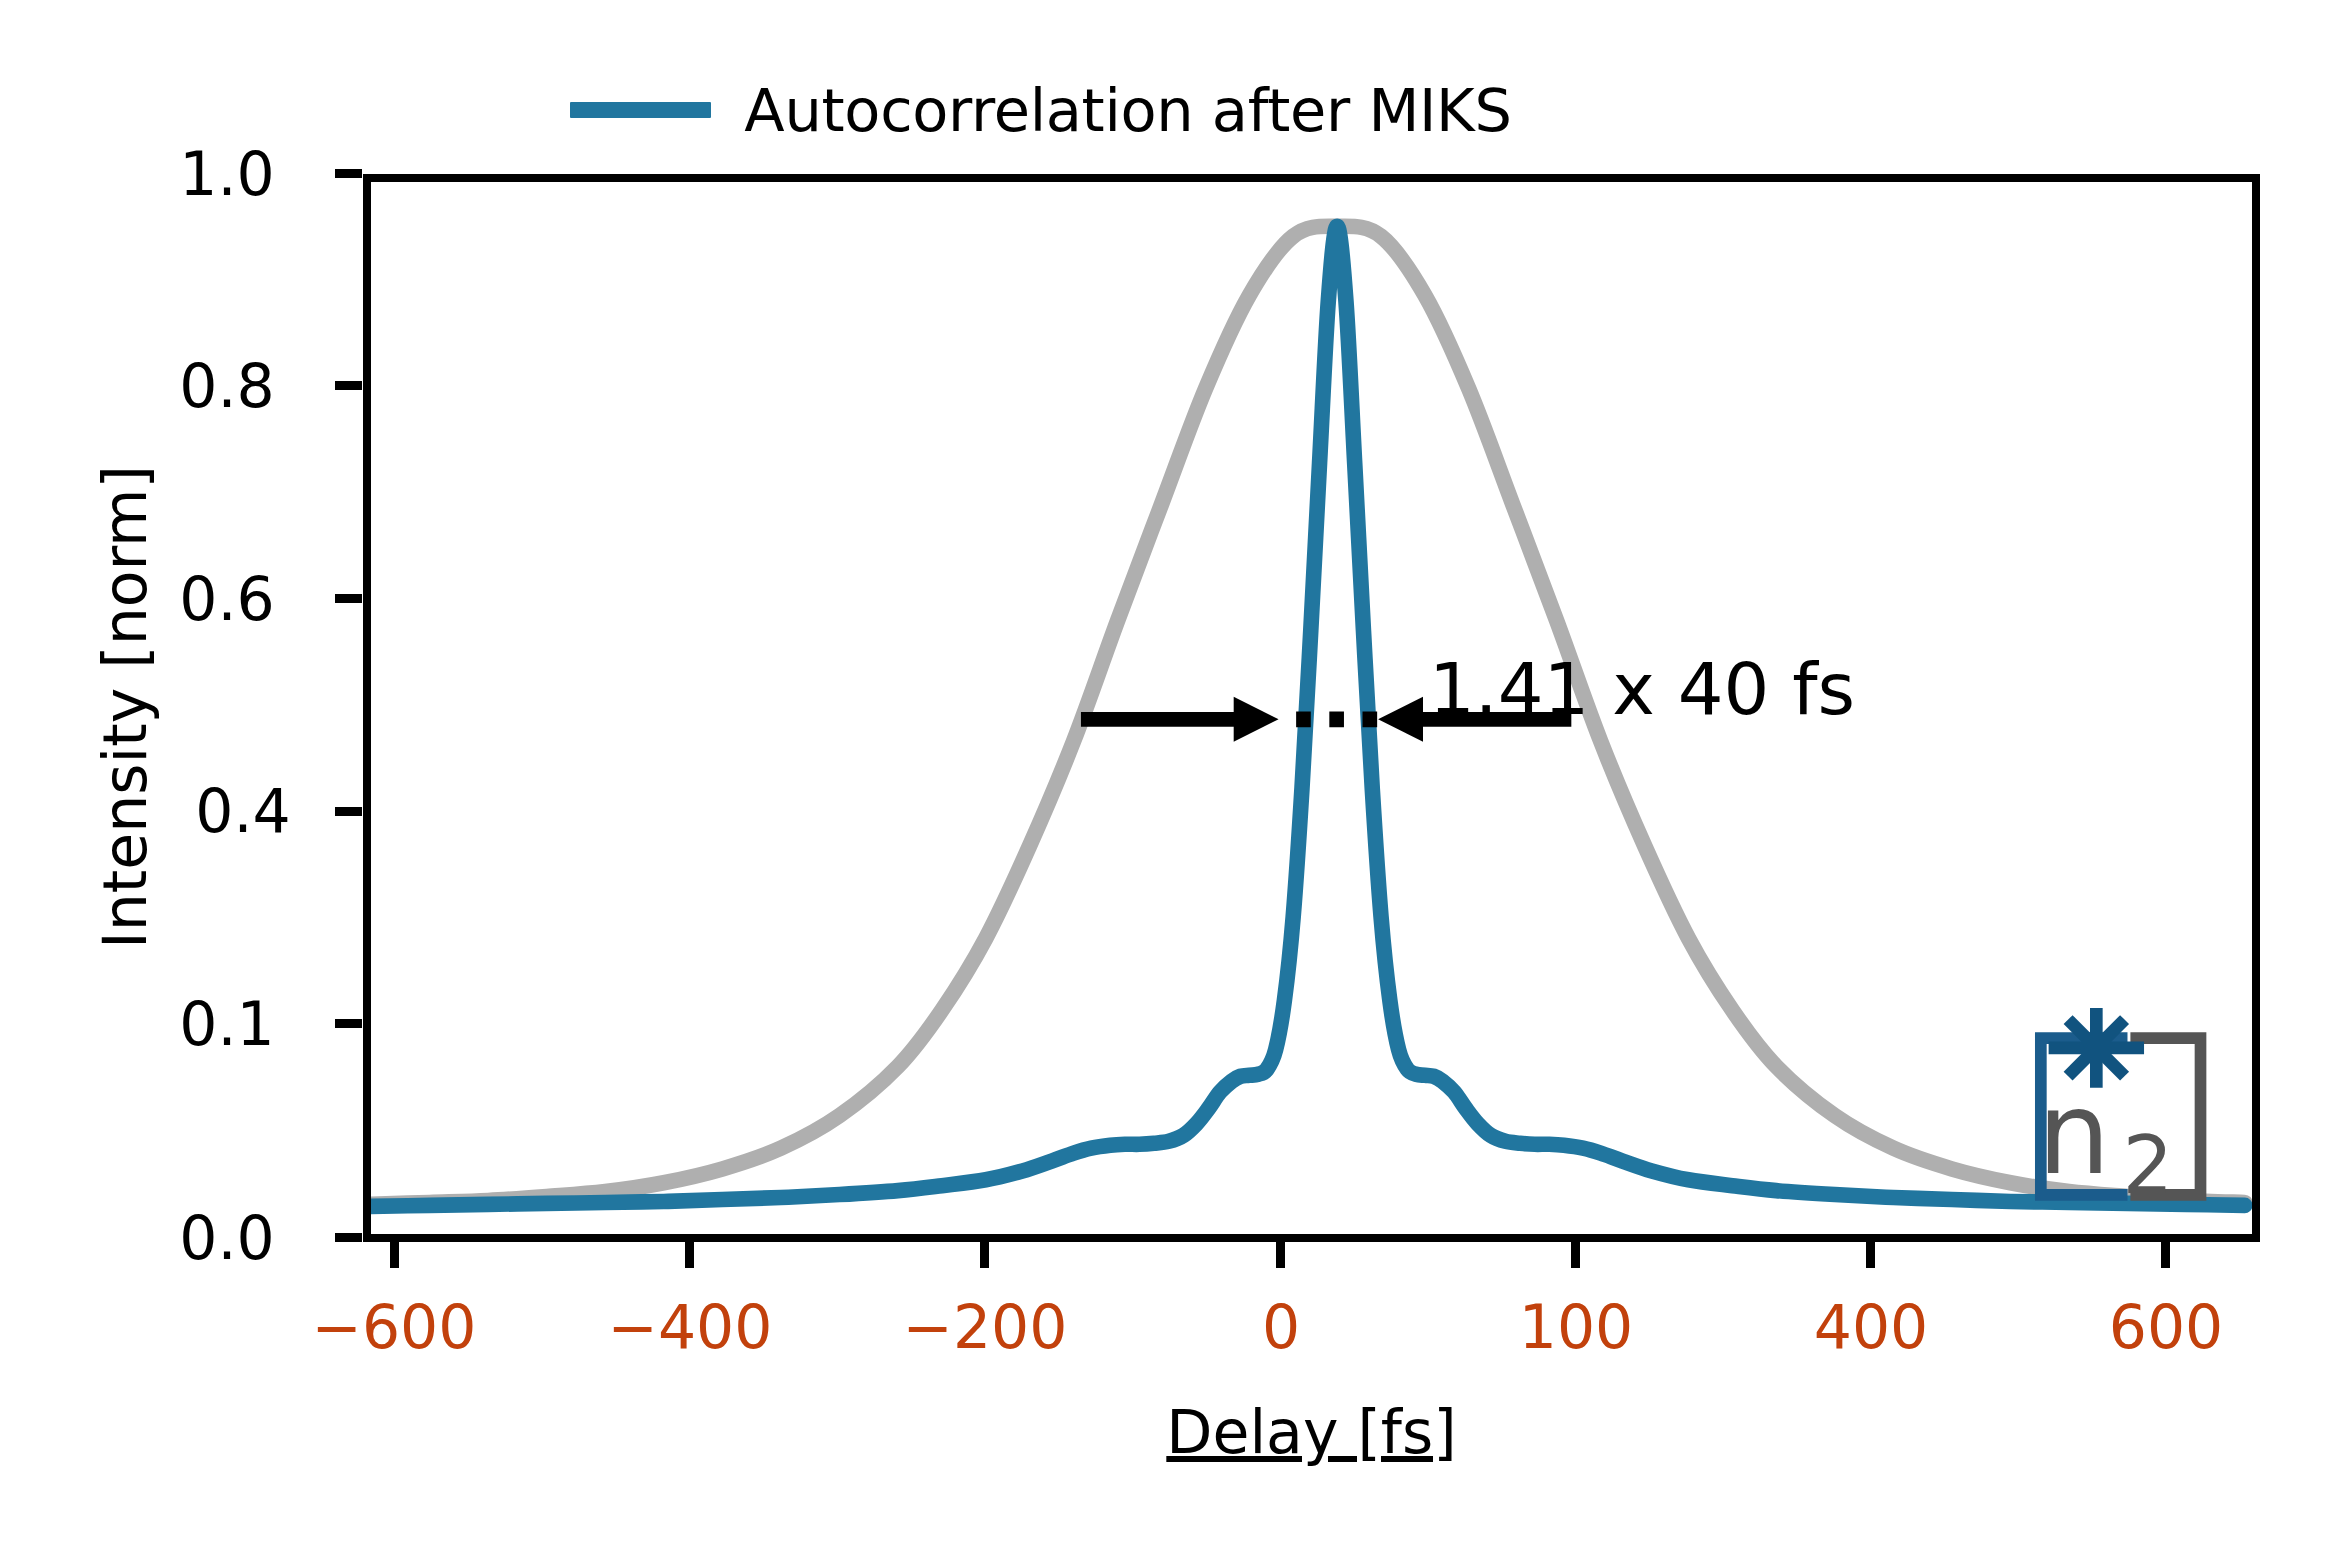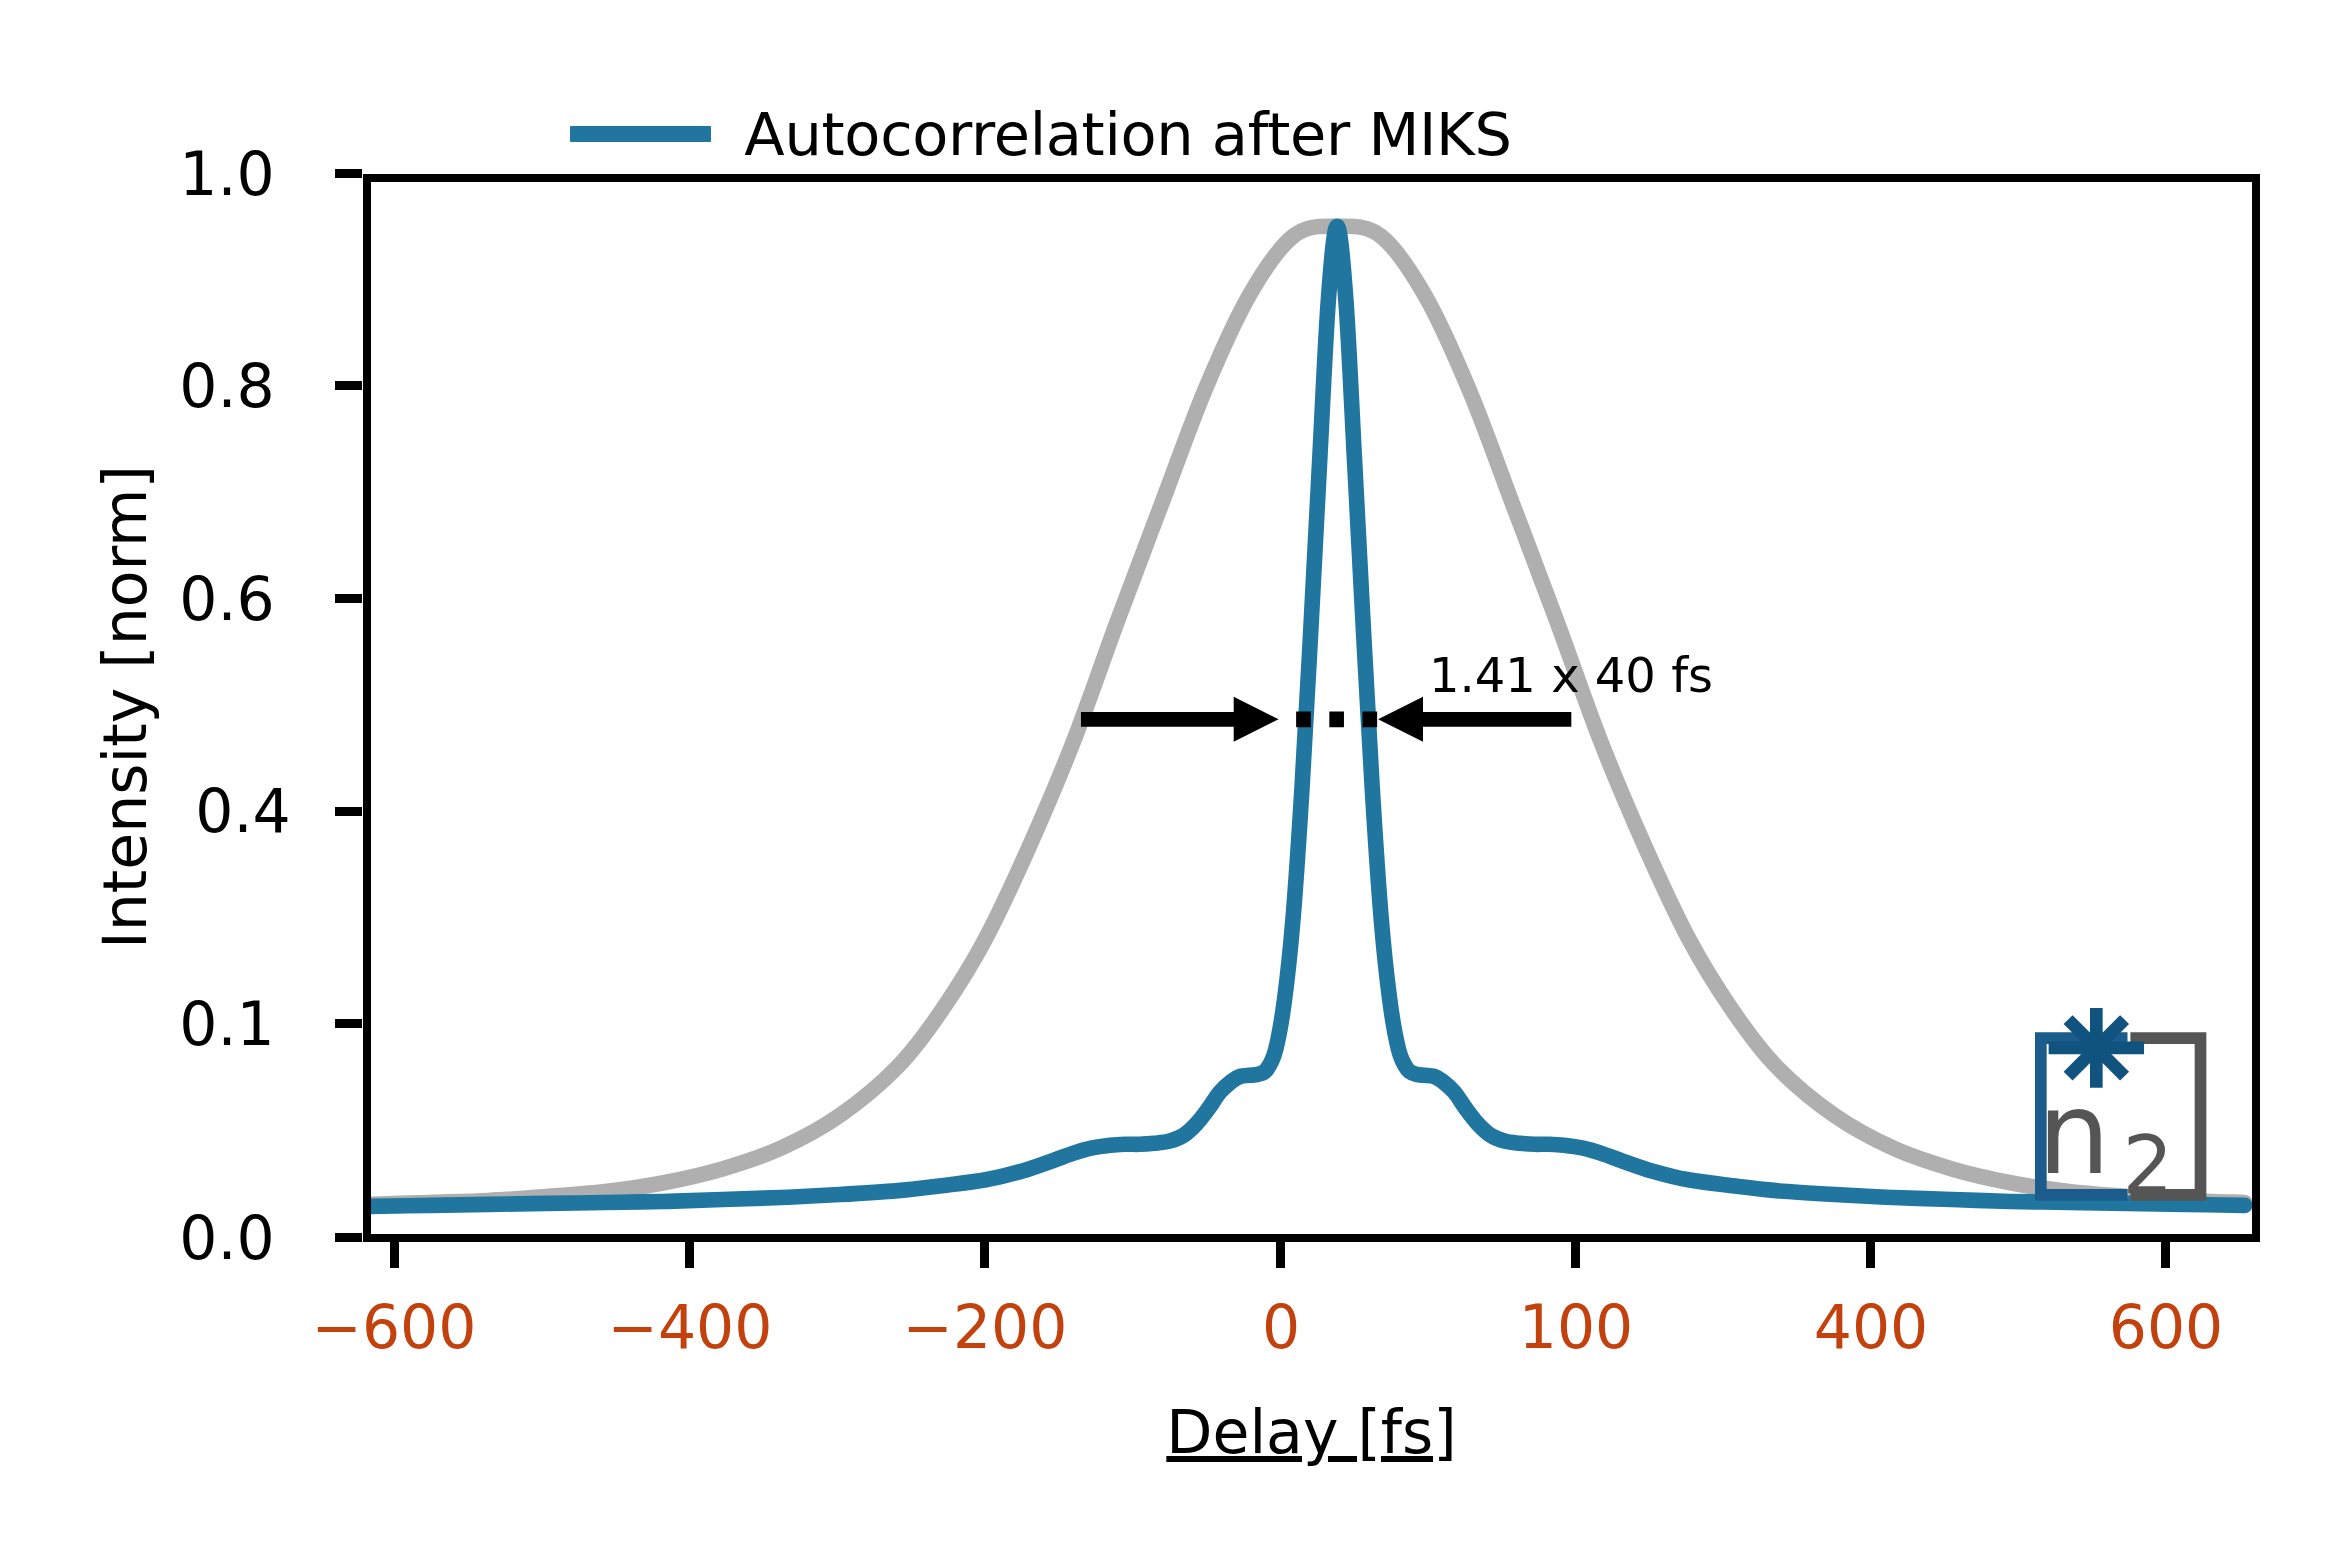--- a/index.html
+++ b/index.html
@@ -23,21 +23,20 @@
   
   #legend {
     position: absolute;
     left: 0;
     top: 76px;
     width: 2082px;
     height: 68px;
     display: flex;
     align-items: center;
     justify-content: center;
-    margin-top: 24px;
   }
   .legend-entry {
     display: flex;
     align-items: center;
     margin: 0 25px;
   }
   .legend-swatch {
     width: 141px;
     height: 15.6px;
     border-radius: 1px;
@@ -127,21 +126,21 @@
     font-size: 60px;
     color: #000000;
     white-space: nowrap;
   }
 
   
   #fwhm-annotation {
     position: absolute;
     left: 1429px;
     top: 647px;
-    font-size: 48px;
+    font-size: 72px;
     color: #000000;
     white-space: nowrap;
   }
 
   
   #logo {
     position: absolute;
     left: 2027px;
     top: 1006px;
     width: 200px;

